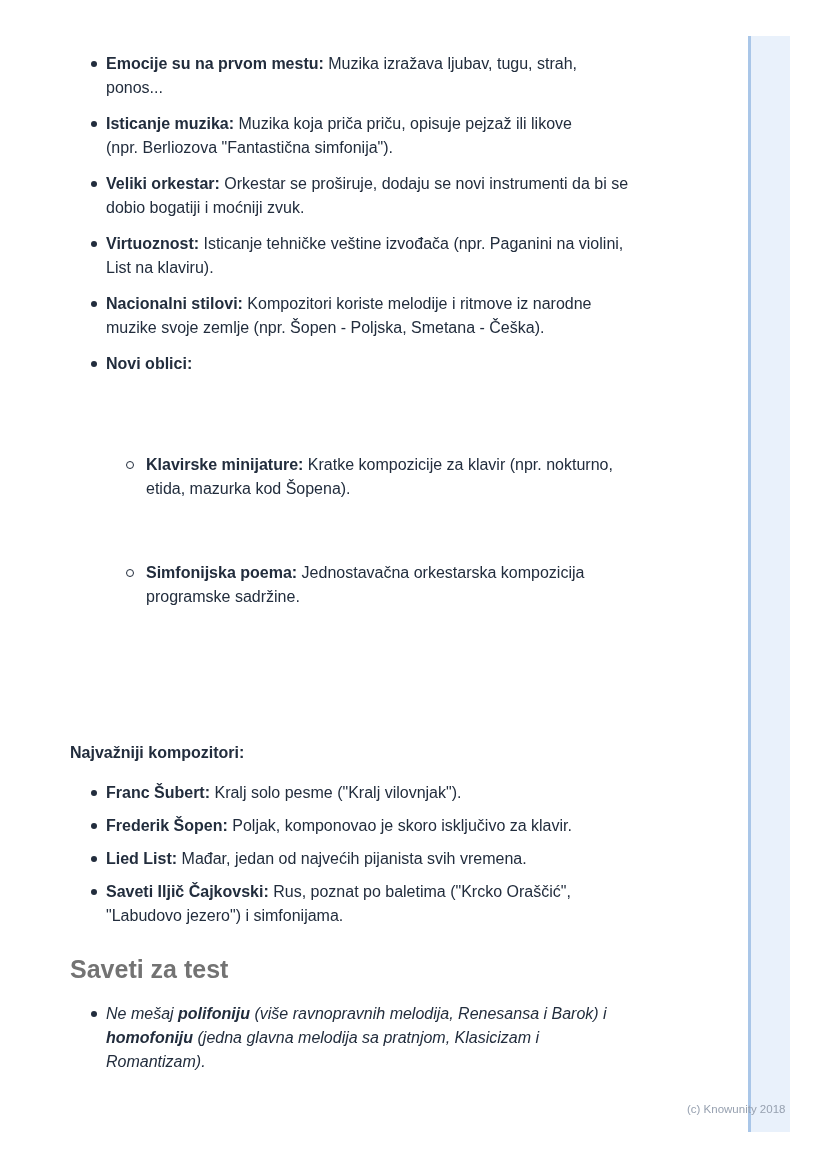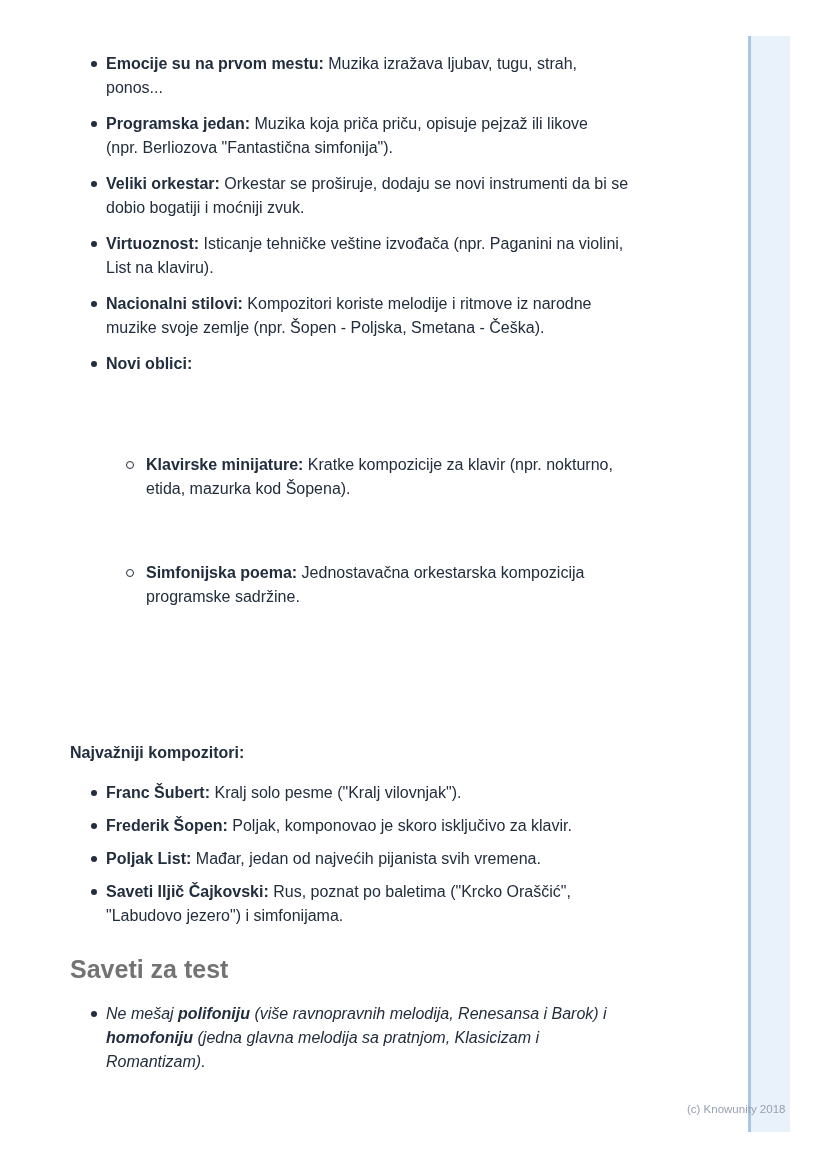--- a/index.html
+++ b/index.html
@@ -71,21 +71,21 @@
       <span class="marker">
           <span class="dot"></span>
         </span>
       <div class="txt"><span class="b">Emocije su na prvom mestu:</span><span> Muzika izražava ljubav, tugu, strah,
 ponos...</span></div>
     </li>
     <li class="li-top">
       <span class="marker">
           <span class="dot"></span>
         </span>
-      <div class="txt"><span class="b">Programska jedan:</span><span> Muzika koja priča priču, opisuje pejzaž ili likove
+      <div class="txt"><span class="b">Isticanje muzika:</span><span> Muzika koja priča priču, opisuje pejzaž ili likove
 (npr. Berliozova "Fantastična simfonija").</span></div>
     </li>
     <li class="li-top">
       <span class="marker">
           <span class="dot"></span>
         </span>
       <div class="txt"><span class="b">Veliki orkestar:</span><span> Orkestar se proširuje, dodaju se novi instrumenti da bi se
 dobio bogatiji i moćniji zvuk.</span></div>
     </li>
     <li class="li-top">
@@ -135,21 +135,21 @@
     <li class="li-comp">
       <span class="marker">
           <span class="dot"></span>
         </span>
       <div class="txt"><span class="b">Frederik Šopen:</span><span> Poljak, komponovao je skoro isključivo za klavir.</span></div>
     </li>
     <li class="li-comp">
       <span class="marker">
           <span class="dot"></span>
         </span>
-      <div class="txt"><span class="b">Poljak List:</span><span> Mađar, jedan od najvećih pijanista svih vremena.</span></div>
+      <div class="txt"><span class="b">Lied List:</span><span> Mađar, jedan od najvećih pijanista svih vremena.</span></div>
     </li>
     <li class="li-comp">
       <span class="marker">
           <span class="dot"></span>
         </span>
       <div class="txt"><span class="b">Saveti Iljič Čajkovski:</span><span> Rus, poznat po baletima ("Krcko Oraščić",
 "Labudovo jezero") i simfonijama.</span></div>
     </li>
   </ul>
 

